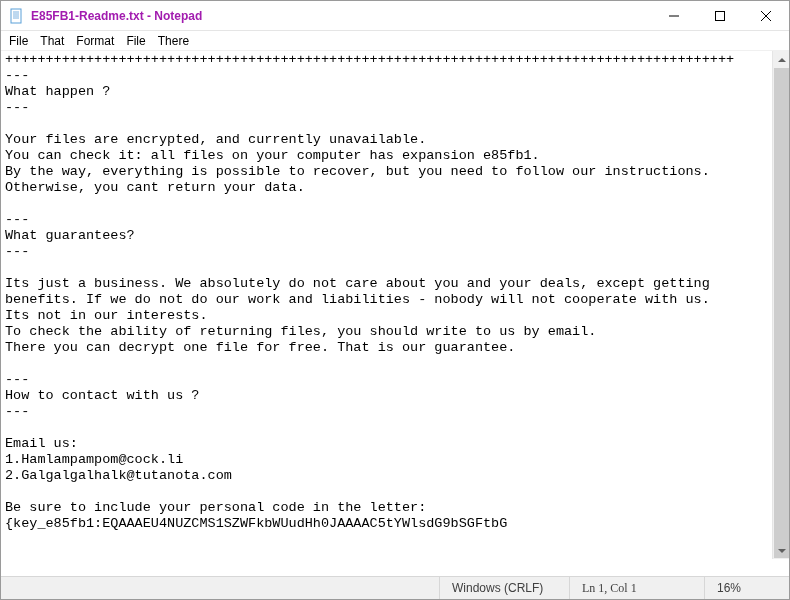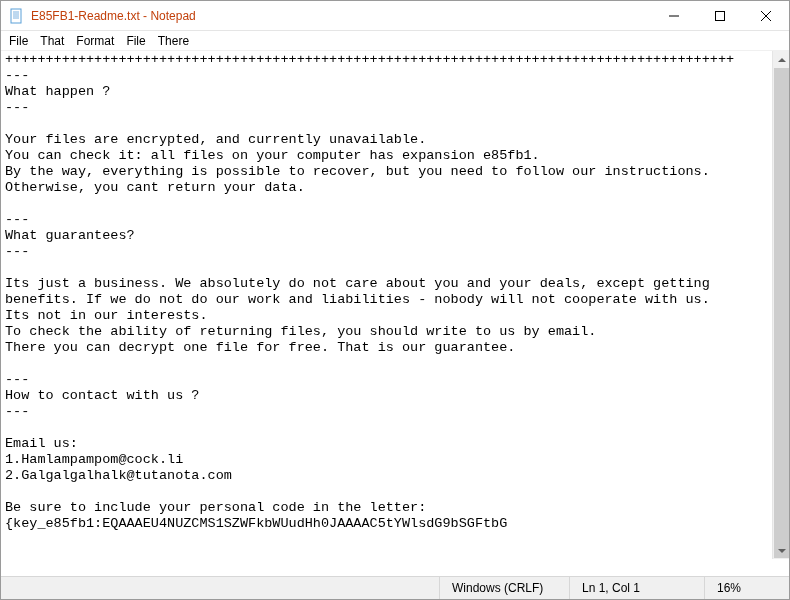--- a/index.html
+++ b/index.html
@@ -30,22 +30,23 @@
       border-bottom: 1px solid #e5e5e5;
     }
     .titlebar-icon {
       width: 16px;
       height: 16px;
       margin: 0 6px 0 8px;
       display: inline-block;
     }
     .titlebar-title {
       font-size: 12px;
-      color: #c2410c;
+      color: #a21caf;
       flex: 1;
+      font-weight: bold;
     }
     .titlebar-controls {
       display: flex;
     }
     .titlebar-btn {
       width: 46px;
       height: 30px;
       display: flex;
       align-items: center;
       justify-content: center;
@@ -120,34 +121,34 @@
       height: 490px;
       background: #cdcdcd;
     }
     .statusbar {
       height: 23px;
       background: #f0f0f0;
       border-top: 1px solid #d7d7d7;
       display: flex;
       align-items: center;
       font-size: 12px;
-      color: #000000;
+      color: #404040;
     }
     .status-cell {
       border-left: 1px solid #d7d7d7;
       padding: 0 12px;
       height: 100%;
       display: flex;
       align-items: center;
     }
     .status-spacer {
       flex: 1;
     }
     .status-cell.lineending { width: 130px; }
-    .status-cell.position { width: 135px; }
+    .status-cell.position { width: 135px; font-family: Liberation Serif, serif; }
     .status-cell.zoom { width: 85px; }
   </style>
 </head>
 <body>
 
 <div class="window">
 
   <div class="titlebar">
     <span class="titlebar-icon">
       <svg viewBox="0 0 16 16">

